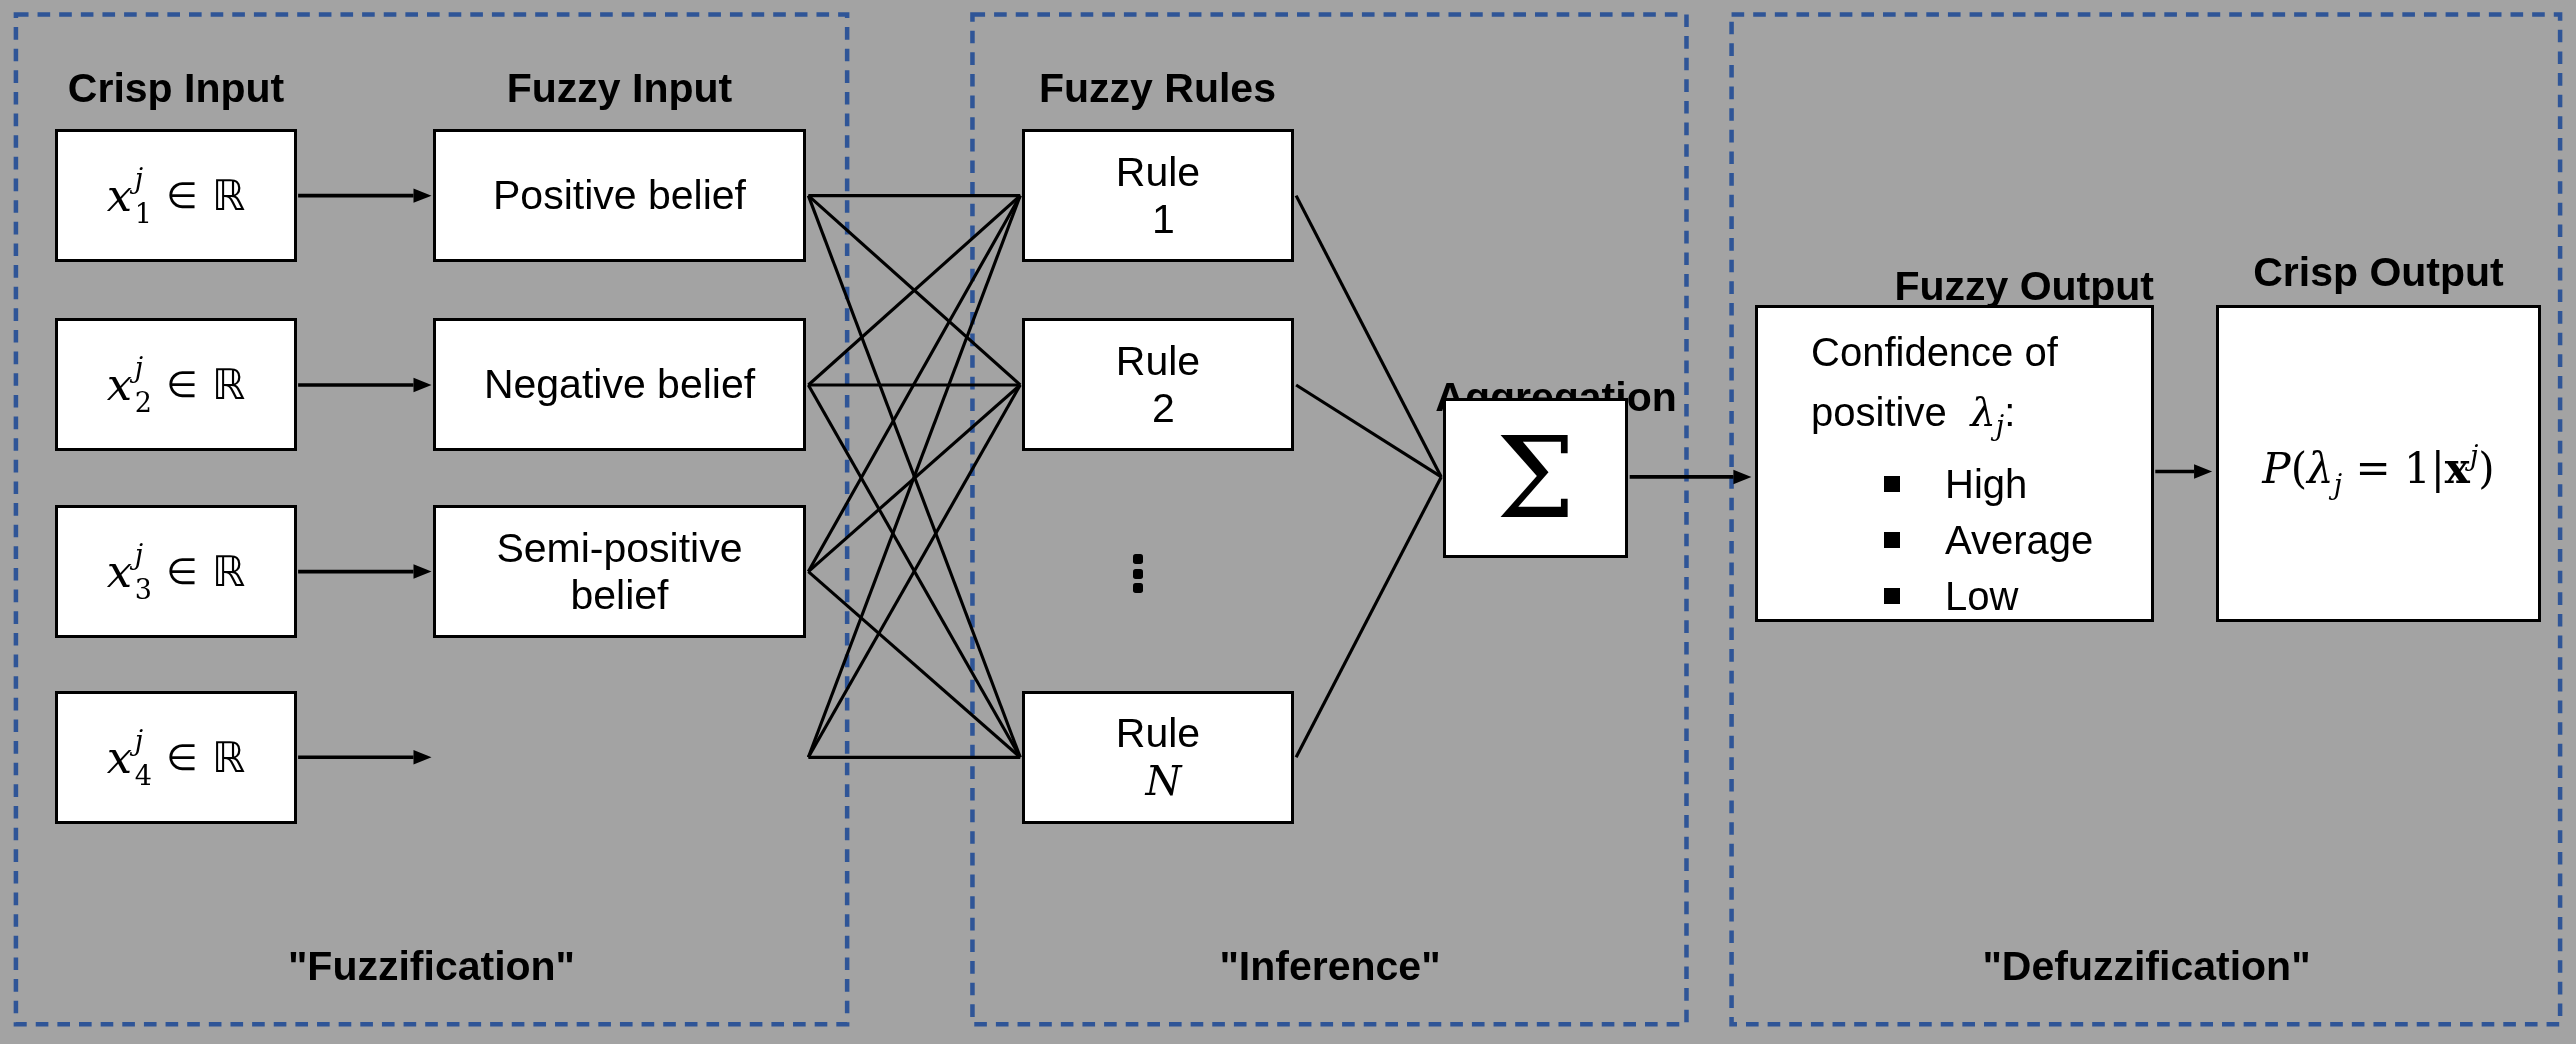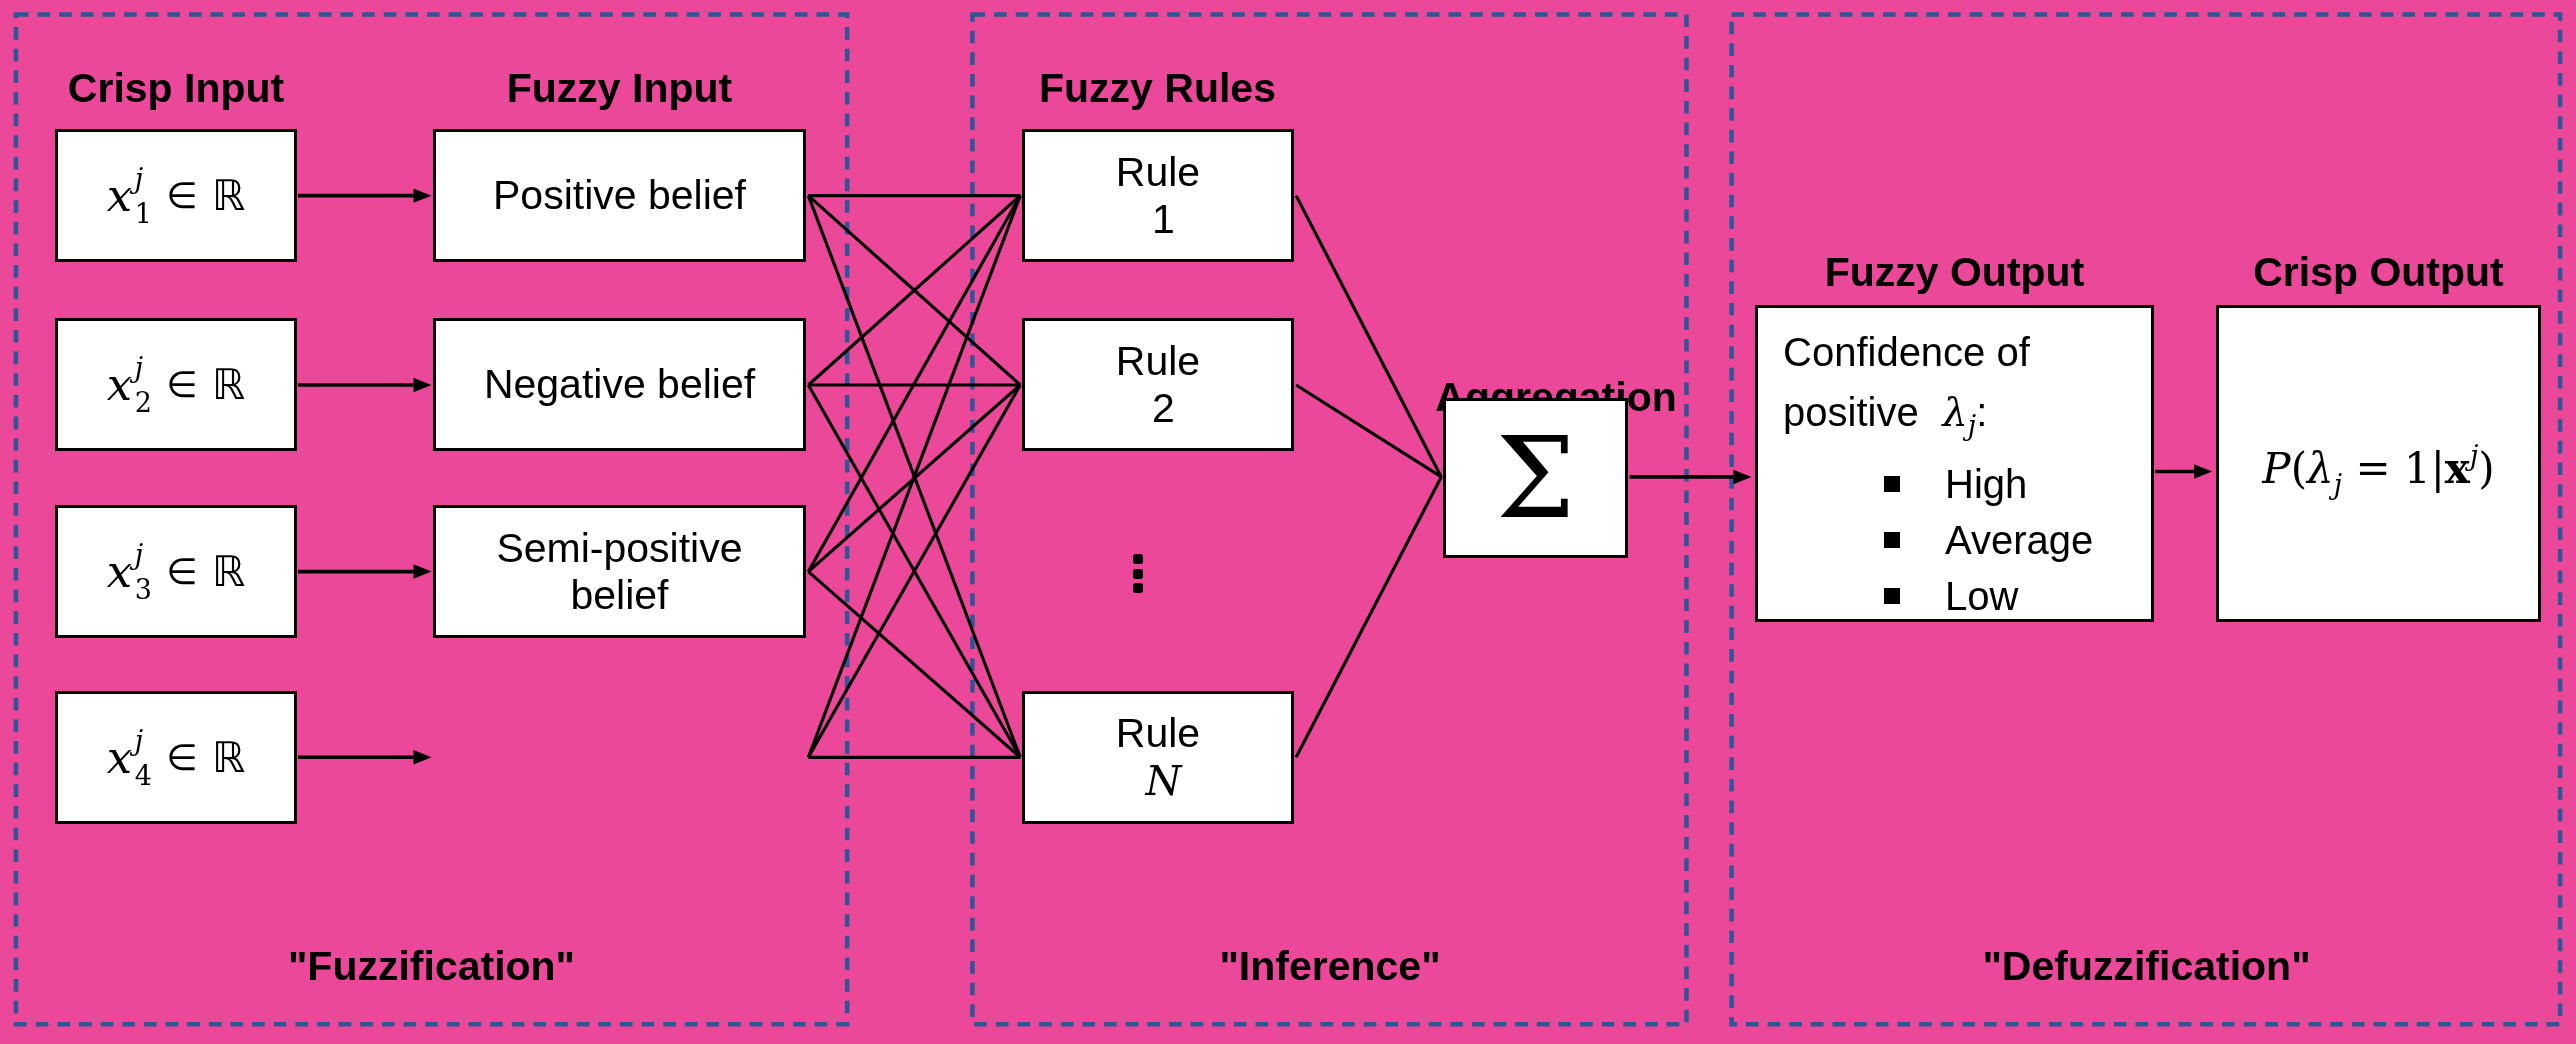--- a/index.html
+++ b/index.html
@@ -1,17 +1,17 @@
 <!DOCTYPE html>
 <html style="font-size:14.4px"><head>
 <meta charset="utf-8">
 <style>
   html,body{margin:0;padding:0;background:#fff;}
   #canvas{
-    position:relative;width:2576px;height:1044px;background:#ec4899;
+    position:relative;width:2576px;height:1044px;background:#a3a3a3;
     font-family:"Liberation Sans",sans-serif;color:#000;overflow:hidden;
   }
   svg.lines{position:absolute;left:0;top:0;width:2576px;height:1044px;}
   .heading{
     position:absolute;font-weight:bold;font-size:41px;line-height:47px;
     text-align:center;white-space:nowrap;
   }
   .node{
     position:absolute;background:#fff;border:3.6px solid #000;box-sizing:border-box;
     display:flex;align-items:center;justify-content:center;text-align:center;
@@ -29,21 +29,21 @@
   .math .elem{font-family:"DejaVu Sans",sans-serif;font-size:36px;margin:0 14.4px;}
   .math .reals{font-family:"DejaVu Sans",sans-serif;font-size:42px;font-weight:500;}
   .rule-index-serif{font-family:"DejaVu Serif","Liberation Serif",serif;font-style:italic;margin-left:10.8px;}
   .rule-index-plain{margin-left:10.8px;}
   .sigma-box{left:1443px;top:398px;width:185px;height:160px;}
   .sigma-glyph{font-family:"DejaVu Serif","Liberation Serif",serif;font-size:112px;line-height:112px;}
   .agg-label{left:1371px;top:327px;width:370px;margin-top:47px;}
   .fuzzy-output-box{left:1755px;top:305px;width:399px;height:317px;
     align-items:flex-start;justify-content:flex-start;flex-direction:column;
     padding:14.4px 14.4px 0 25px;text-align:left;font-size:40px;line-height:60px;}
-  .fo-line{white-space:nowrap;}
+  .fo-line{white-space:nowrap;margin-left:28px;}
   .fo-var{font-family:"DejaVu Serif","Liberation Serif",serif;font-style:italic;}
   .fo-sub{font-family:"DejaVu Serif","Liberation Serif",serif;font-style:italic;font-size:27px;vertical-align:-9px;}
   .bullet-row{display:flex;align-items:center;height:56px;margin-left:101px;}
   .bullet-square{width:16px;height:16px;background:#000;margin-right:45px;flex:0 0 auto;}
   .crisp-output-box{left:2216px;top:305px;width:325px;height:317px;}
   .formula{font-family:"DejaVu Serif","Liberation Serif",serif;font-size:42px;white-space:nowrap;padding-top:9px;}
   .formula .it{font-style:italic;}
   .formula .bold-x{font-weight:bold;}
   .formula sub{font-style:italic;font-size:27px;vertical-align:-10.8px;line-height:0;}
   .formula sup{font-style:italic;font-size:27px;vertical-align:18px;line-height:0;}
@@ -102,21 +102,21 @@
     </g>
 
     <g stroke="#000" stroke-width="4">
       <line x1="2390" y1="523" x2="2433" y2="523" marker-end="url(#ah)"></line>
     </g>
   </svg>
 
   <div class="heading" style="left:18px;top:65px;width:316px;">Crisp Input</div>
   <div class="heading" style="left:433px;top:65px;width:373px;">Fuzzy Input</div>
   <div class="heading" style="left:999px;top:65px;width:317px;text-align:center;">Fuzzy Rules</div>
-  <div class="heading" style="left:1755px;top:249px;width:399px;">Fuzzy Output</div>
+  <div class="heading" style="left:1755px;top:263px;width:399px;text-align:right;">Fuzzy Output</div>
   <div class="heading" style="left:2216px;top:249px;width:325px;">Crisp Output</div>
 
   <div class="node crisp-box row1">
     <span class="math">
       <span class="var">x</span>
       <span class="scripts">
         <span class="sup">j</span>
         <span class="sub">1</span>
       </span>
       <span class="elem">∈</span>

